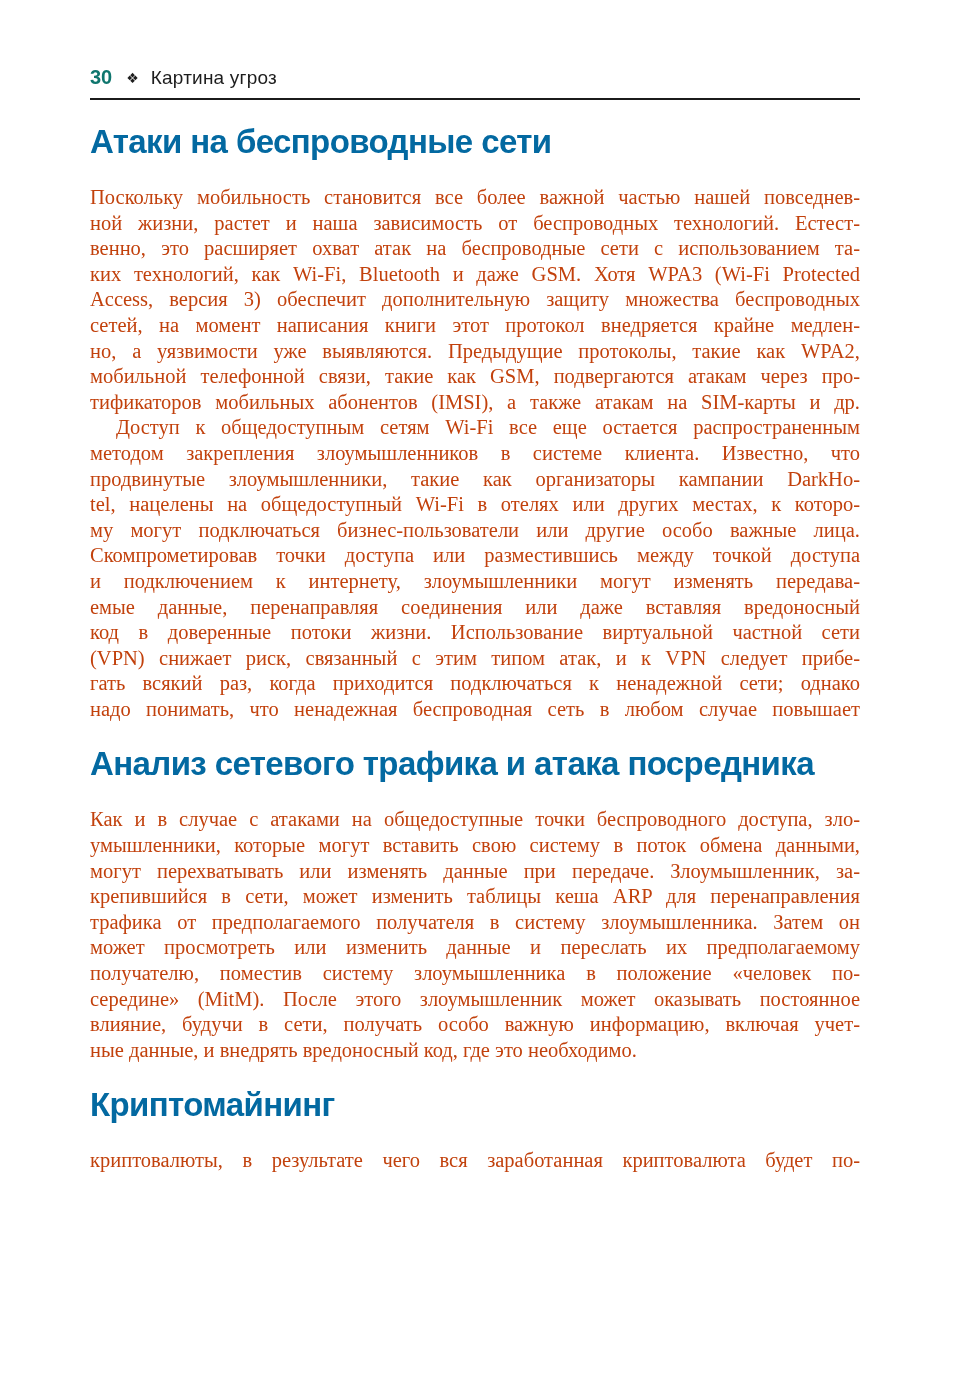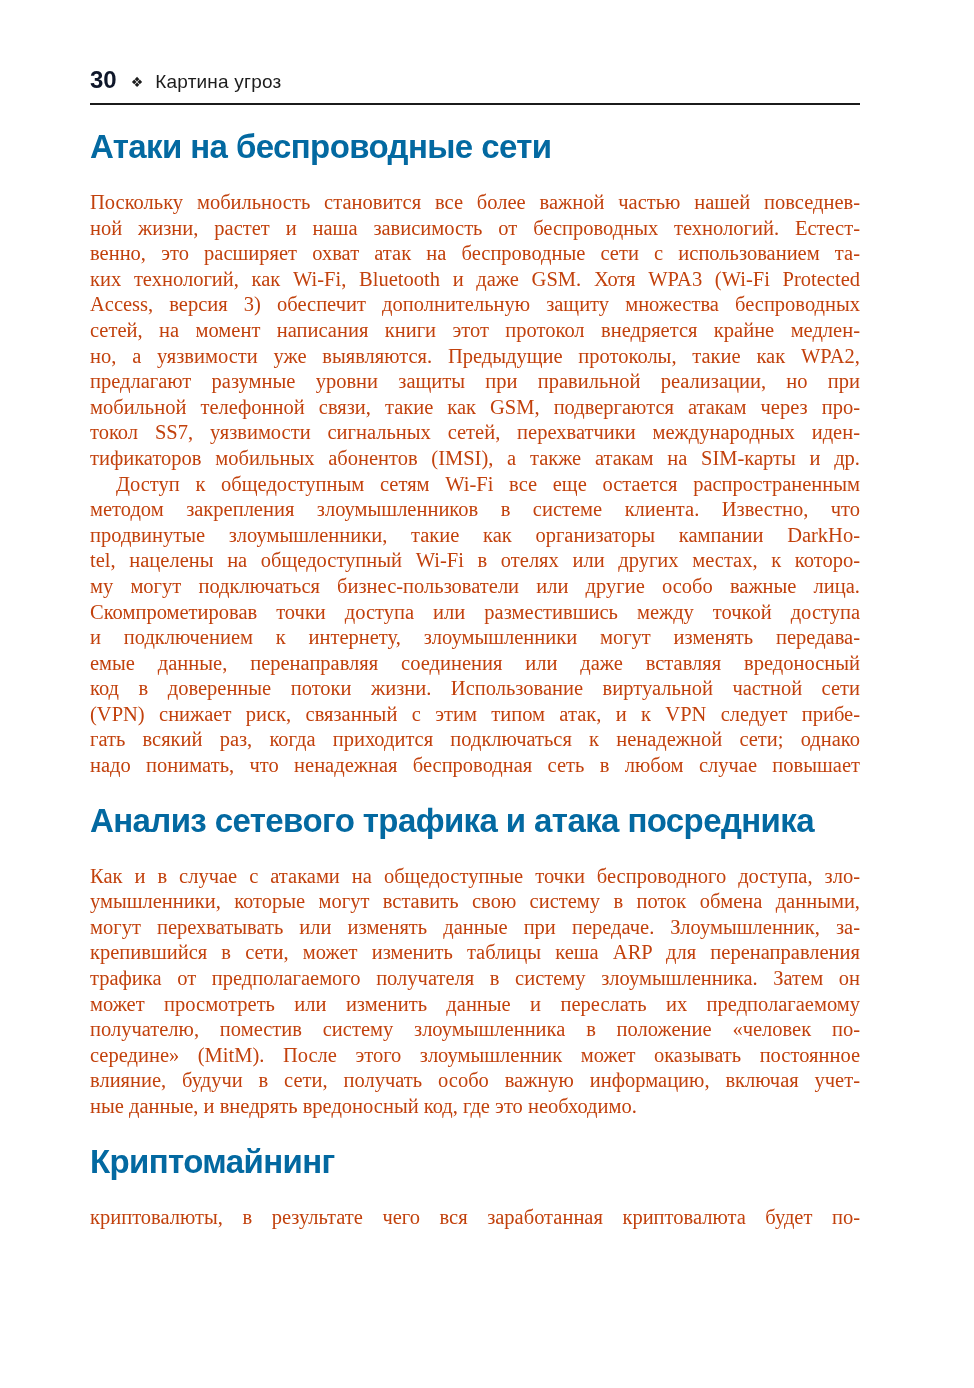--- a/index.html
+++ b/index.html
@@ -12,21 +12,21 @@
   }
   .page { padding: 0 114px 0 90px; }
 
   .running-header {
     display: flex;
     align-items: baseline;
     padding: 66px 0 9px 0;
     border-bottom: 2.5px solid #1b1b1b;
     font-family: "Liberation Sans", sans-serif;
   }
-  .page-number { font-weight: 700; font-size: 24px; color: #0f172a; }
+  .page-number { font-weight: 700; font-size: 20px; color: #0f766e; }
   .diamond-icon {
     font-family: "DejaVu Sans", sans-serif;
     font-size: 14px; color: #1d1d1d;
     margin: 0 12px 0 14px;
     position: relative; top: -1px;
   }
   .running-title { font-size: 19px; color: #1d1d1d; letter-spacing: 0.2px; }
 
   .section-heading {
     font-family: "Liberation Sans", sans-serif;
@@ -64,23 +64,21 @@
       <section>
         <h2 class="section-heading">Атаки на беспроводные сети</h2>
         <div class="para">
           <div class="tline">Поскольку мобильность становится все более важной частью нашей повседнев-</div>
           <div class="tline">ной жизни, растет и наша зависимость от беспроводных технологий. Естест-</div>
           <div class="tline">венно, это расширяет охват атак на беспроводные сети с использованием та-</div>
           <div class="tline">ких технологий, как Wi-Fi, Bluetooth и даже GSM. Хотя WPA3 (Wi-Fi Protected</div>
           <div class="tline">Access, версия 3) обеспечит дополнительную защиту множества беспроводных</div>
           <div class="tline">сетей, на момент написания книги этот протокол внедряется крайне медлен-</div>
           <div class="tline">но, а уязвимости уже выявляются. Предыдущие протоколы, такие как WPA2,</div>
-          <div class="tline">предлагают разумные уровни защиты при правильной реализации, но при</div>
           <div class="tline">мобильной телефонной связи, такие как GSM, подвергаются атакам через про-</div>
-          <div class="tline">токол SS7, уязвимости сигнальных сетей, перехватчики международных иден-</div>
           <div class="tline">тификаторов мобильных абонентов (IMSI), а также атакам на SIM-карты и др.</div>
         </div>
         <div class="para">
           <div class="tline indent">Доступ к общедоступным сетям Wi-Fi все еще остается распространенным</div>
           <div class="tline">методом закрепления злоумышленников в системе клиента. Известно, что</div>
           <div class="tline">продвинутые злоумышленники, такие как организаторы кампании DarkHo-</div>
           <div class="tline">tel, нацелены на общедоступный Wi-Fi в отелях или других местах, к которо-</div>
           <div class="tline">му могут подключаться бизнес-пользователи или другие особо важные лица.</div>
           <div class="tline">Скомпрометировав точки доступа или разместившись между точкой доступа</div>
           <div class="tline">и подключением к интернету, злоумышленники могут изменять передава-</div>

